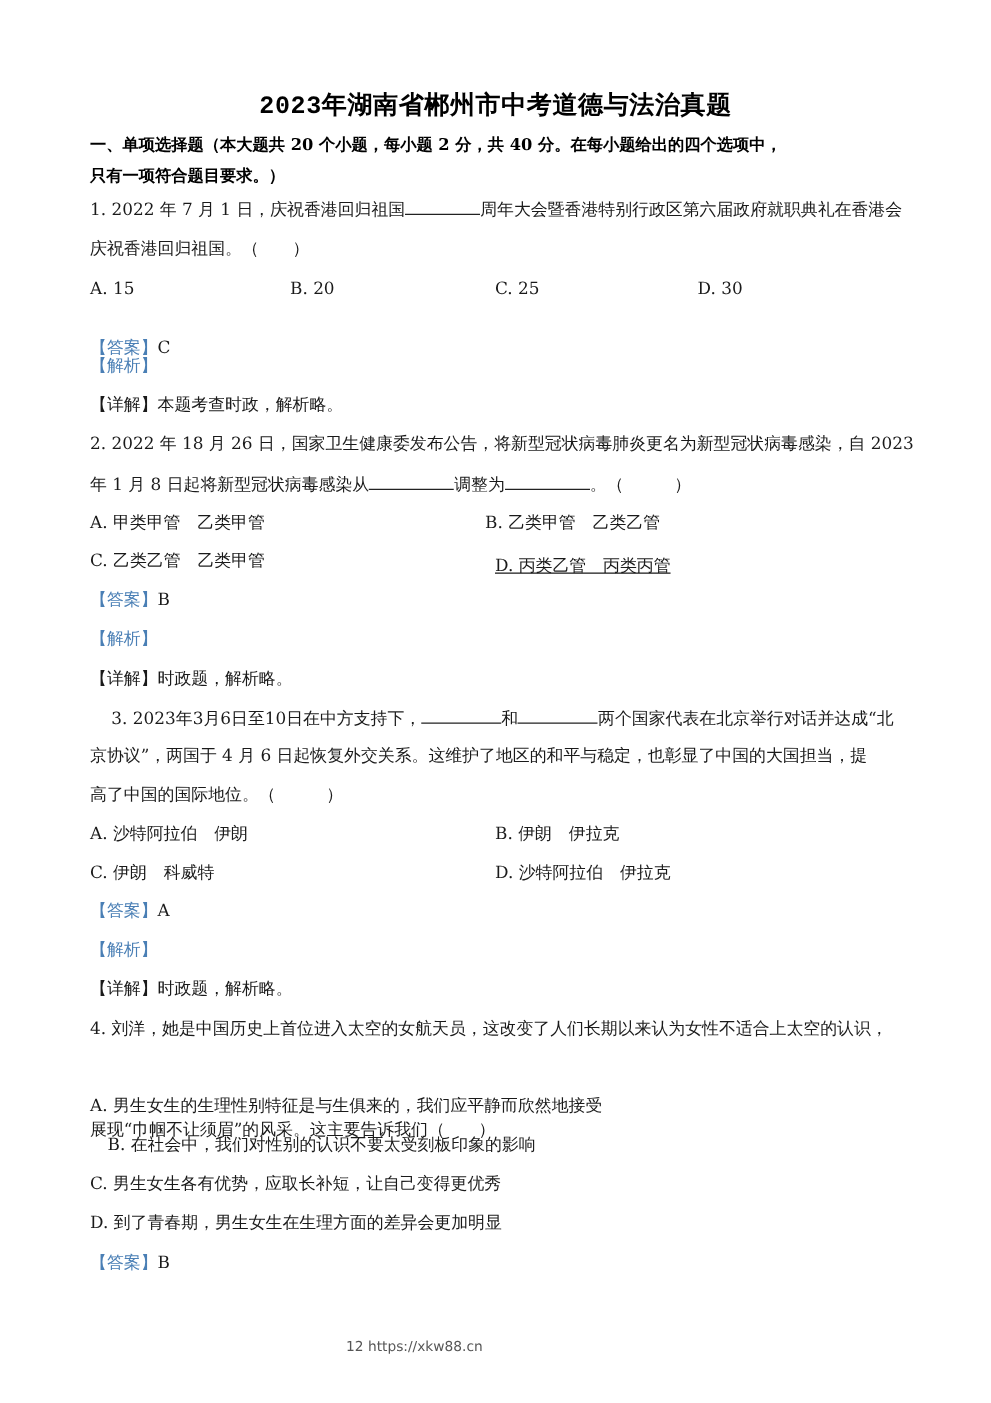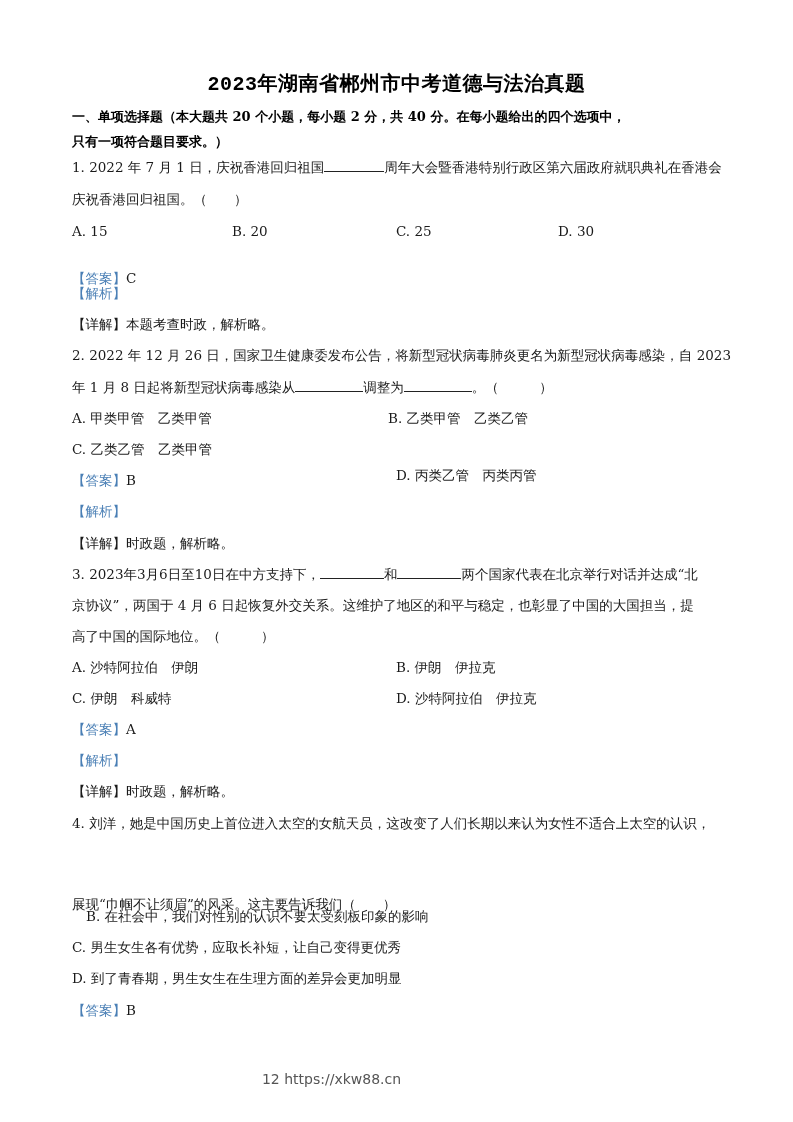--- a/index.html
+++ b/index.html
@@ -71,21 +71,21 @@
     .tag-black {
       color: #1a1a1a;
     }
     .footer {
       position: absolute;
       left: 0;
       width: 663px;
       top: 1071px;
       text-align: center;
       font-family: "DejaVu Sans", "Liberation Sans", sans-serif;
-      font-size: 14px;
+      font-size: 11px;
       color: #555;
     }
   </style>
 </head>
 <body>
 
 <div class="page">
 
   <div class="title">2023年湖南省郴州市中考道德与法治真题</div>
 
@@ -105,59 +105,60 @@
   <div class="line" style="top:268px;">
     <span class="tag-blue">【答案】</span><span>C</span>
   </div>
   <div class="line" style="top:283px;">
     <span class="tag-blue">【解析】</span>
   </div>
   <div class="line" style="top:314px;">
     <span class="tag-black">【详解】</span><span>本题考查时政，解析略。</span>
   </div>
 
-  <div class="line" style="top:345px;">2. 2022 年 12 月 26 日，国家卫生健康委发布公告，将新型冠状病毒肺炎更名为新型冠状病毒感染，自 2023</div>
+  <div class="line" style="top:345px;">2. 2022 年 18 月 26 日，国家卫生健康委发布公告，将新型冠状病毒肺炎更名为新型冠状病毒感染，自 2023</div>
   <div class="line" style="top:377px;">
     <span>年 1 月 8 日起将新型冠状病毒感染从</span><span class="blank" style="width:68px;"></span><span>调整为</span><span class="blank" style="width:68px;"></span><span>。（　　　）</span>
   </div>
   <div class="opt" style="left:72px; top:408px;">A.  甲类甲管　乙类甲管</div>
   <div class="opt" style="left:388px; top:408px;">B.  乙类甲管　乙类乙管</div>
   <div class="opt" style="left:72px; top:439px;">C.  乙类乙管　乙类甲管</div>
-  <div class="opt" style="left:396px; top:465px;">D.  丙类乙管　丙类丙管</div>
+  <div class="opt" style="left:396px; top:443px;text-decoration:underline;">D.  丙类乙管　丙类丙管</div>
   <div class="line" style="top:470px;">
     <span class="tag-blue">【答案】</span><span>B</span>
   </div>
   <div class="line" style="top:501px;">
     <span class="tag-blue">【解析】</span>
   </div>
   <div class="line" style="top:533px;">
     <span class="tag-black">【详解】</span><span>时政题，解析略。</span>
   </div>
 
-  <div class="line" style="top:564px;">
+  <div class="line" style="top:564px;text-align:center;">
     <span>3. 2023年3月6日至10日在中方支持下，</span><span class="blank" style="width:64px;"></span><span>和</span><span class="blank" style="width:64px;"></span><span>两个国家代表在北京举行对话并达成“北</span>
   </div>
   <div class="line" style="top:595px;">京协议”，两国于 4 月 6 日起恢复外交关系。这维护了地区的和平与稳定，也彰显了中国的大国担当，提</div>
   <div class="line" style="top:626px;">高了中国的国际地位。（　　　）</div>
   <div class="opt" style="left:72px; top:657px;">A.  沙特阿拉伯　伊朗</div>
   <div class="opt" style="left:396px; top:657px;">B.  伊朗　伊拉克</div>
   <div class="opt" style="left:72px; top:688px;">C.  伊朗　科威特</div>
   <div class="opt" style="left:396px; top:688px;">D.  沙特阿拉伯　伊拉克</div>
   <div class="line" style="top:719px;">
     <span class="tag-blue">【答案】</span><span>A</span>
   </div>
   <div class="line" style="top:750px;">
     <span class="tag-blue">【解析】</span>
   </div>
   <div class="line" style="top:781px;">
     <span class="tag-black">【详解】</span><span>时政题，解析略。</span>
   </div>
 
   <div class="line" style="top:813px;">4. 刘洋，她是中国历史上首位进入太空的女航天员，这改变了人们长期以来认为女性不适合上太空的认识，</div>
   <div class="line" style="top:880px;margin-top:14px;">展现“巾帼不让须眉”的风采。这主要告诉我们（　　）</div>
+  <div class="opt" style="left:72px; top:875px;">A.  男生女生的生理性别特征是与生俱来的，我们应平静而欣然地接受</div>
   <div class="opt" style="left:86px; top:906px;">B.  在社会中，我们对性别的认识不要太受刻板印象的影响</div>
   <div class="opt" style="left:72px; top:968px;">D.  到了青春期，男生女生在生理方面的差异会更加明显</div>
   <div class="opt" style="left:72px; top:937px;">C.  男生女生各有优势，应取长补短，让自己变得更优秀</div>
   <div class="line" style="top:1000px;">
     <span class="tag-blue">【答案】</span><span>B</span>
   </div>
 
   <div class="footer">12 https://xkw88.cn</div>
 </div>
 

